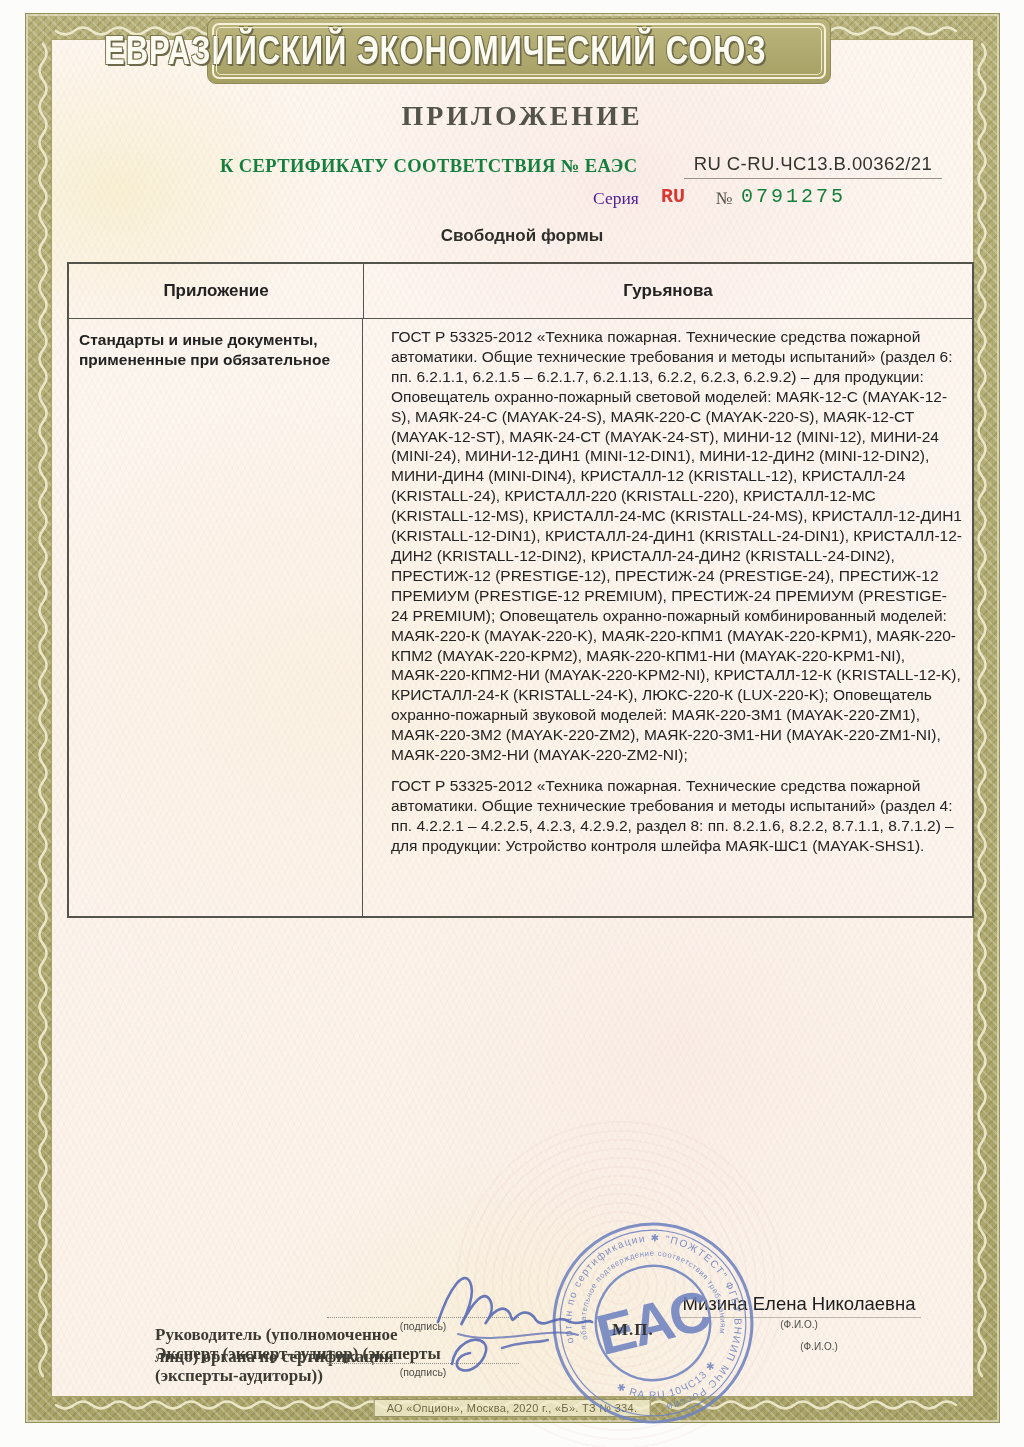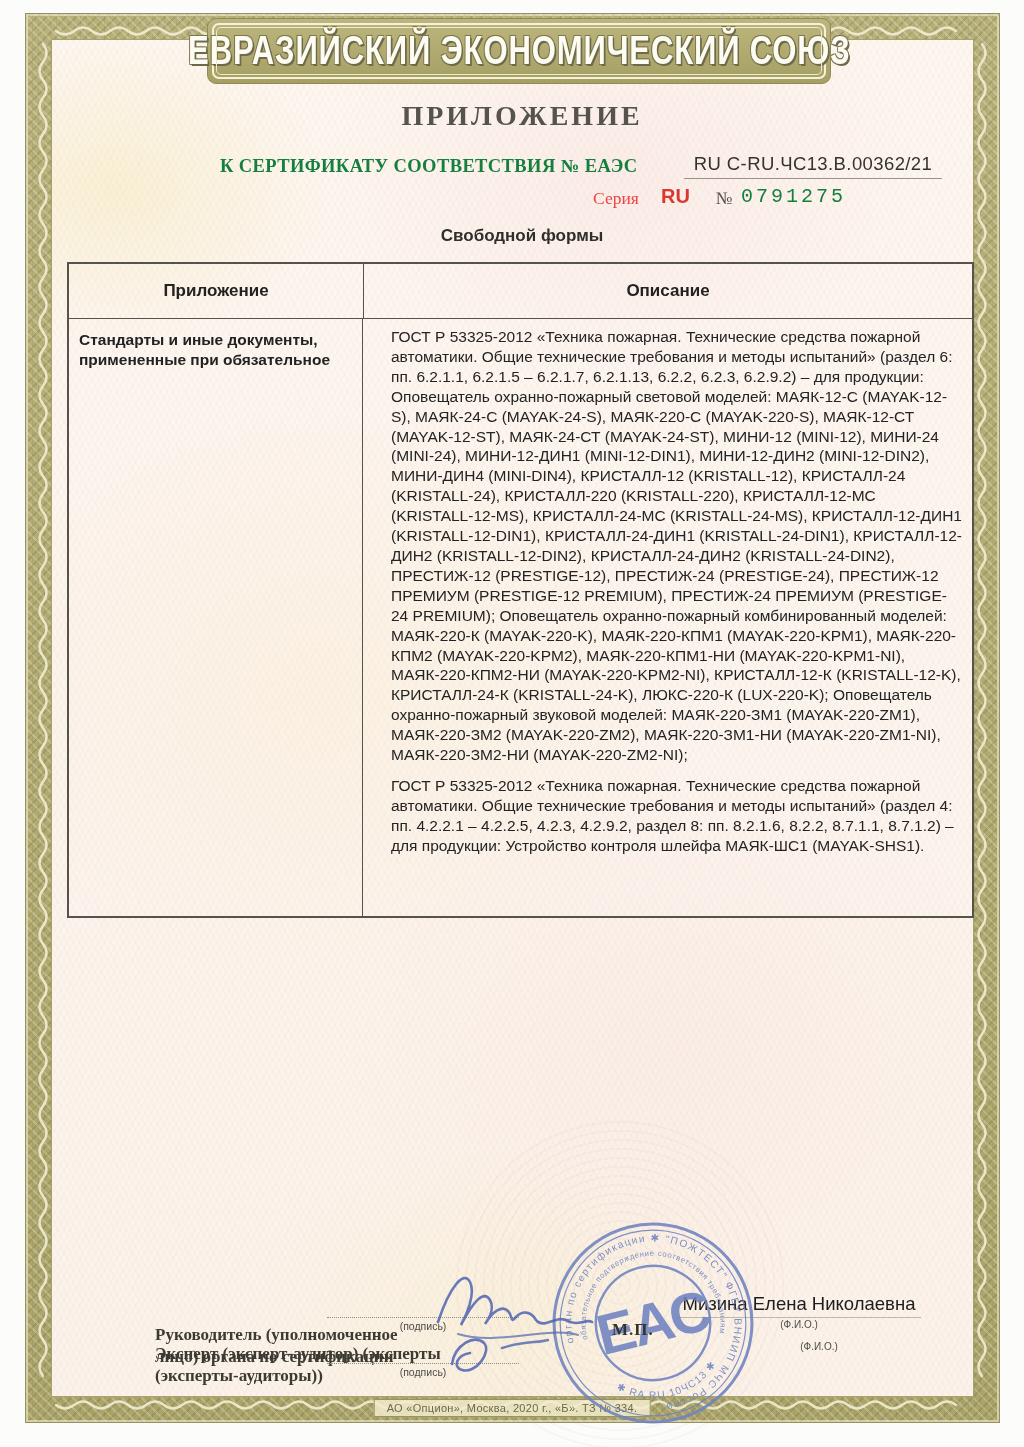--- a/index.html
+++ b/index.html
@@ -36,21 +36,21 @@
   .watermark{
     position:absolute;left:455px;top:1120px;width:330px;height:330px;border-radius:50%;
     background:repeating-radial-gradient(circle at 50% 50%, rgba(195,115,125,.05) 0 2px, transparent 2px 9px);
     pointer-events:none;
   }
   
   .banner{
     position:absolute;left:207px;top:18px;width:622px;height:64px;
     background:linear-gradient(#bcb67e,#a59f64);
     border-radius:9px;border:1px solid #8f8a58;
-    display:flex;align-items:center;justify-content:center;
+    display:flex;align-items:center;justify-content:flex-end;
   }
   .banner:before{content:"";position:absolute;inset:4px;border:2px solid #f6f2da;border-radius:7px;}
   .banner:after{content:"";position:absolute;inset:8px;border:1px solid #efeacb;border-radius:5px;}
   .banner .txt{
     font-weight:bold;font-size:37px;line-height:60px;white-space:nowrap;
     letter-spacing:1px;color:#fdfcf3;transform:scaleX(.84) scaleY(1.08);
     text-shadow:2px 2px 0 #6e6a49,-1px -1px 0 #7c774f,1px -1px 0 #7c774f,-1px 1px 0 #7c774f;
   }
   
   .doc-title{
@@ -61,22 +61,22 @@
   .cert-label{
     position:absolute;left:220px;top:156px;
     font-family:"Liberation Serif",serif;font-weight:bold;font-size:18.5px;
     letter-spacing:.4px;color:#15803d;white-space:nowrap;
   }
   .cert-num{
     position:absolute;left:684px;top:153px;width:258px;text-align:center;
     font-size:18.5px;color:#34342f;letter-spacing:.4px;
     border-bottom:1.3px solid #97938a;padding-bottom:3px;white-space:nowrap;
   }
-  .series-label{position:absolute;left:593px;top:188px;font-family:"Liberation Serif",serif;font-size:17.5px;color:#ef4444;}
-  .series-value{position:absolute;left:661px;top:185px;font-family:Liberation Sans, sans-serif;font-weight:bold;font-size:20px;color:#d9372f;}
+  .series-label{position:absolute;left:593px;top:188px;font-family:"Liberation Serif",serif;font-size:17.5px;color:#4c1d95;}
+  .series-value{position:absolute;left:661px;top:185px;font-family:Liberation Mono, monospace;font-weight:bold;font-size:20px;color:#d9372f;}
   .number-sign{position:absolute;left:716px;top:188px;font-family:"Liberation Serif",serif;font-size:17.5px;color:#55544a;}
   .blank-number{
     position:absolute;left:741px;top:185px;font-family:"Liberation Mono",monospace;
     font-size:20px;letter-spacing:3px;color:#15803d;
   }
   .form-type{
     position:absolute;left:22px;top:226px;width:1000px;text-align:center;
     font-weight:bold;font-size:17px;color:#2e2e2a;
   }
   
@@ -154,21 +154,21 @@
   <div class="cert-num">RU C-RU.ЧС13.В.00362/21</div>
   <div class="series-label">Серия</div>
   <div class="series-value">RU</div>
   <div class="number-sign">№</div>
   <div class="blank-number">0791275</div>
   <div class="form-type">Свободной формы</div>
 
   <div class="tbl">
     <div class="tbl-header">
       <div class="th c1">Приложение</div>
-      <div class="th c2">Описание</div>
+      <div class="th c2">Гурьянова</div>
     </div>
     <div class="tbl-body">
       <div class="td1">Стандарты и иные документы, примененные при обязательное</div>
       <div class="td2">
         <p>ГОСТ Р 53325-2012 «Техника пожарная. Технические средства пожарной автоматики. Общие технические требования и методы испытаний» (раздел 6: пп. 6.2.1.1, 6.2.1.5 – 6.2.1.7, 6.2.1.13, 6.2.2, 6.2.3, 6.2.9.2) – для продукции: Оповещатель охранно-пожарный световой моделей: МАЯК-12-С (MAYAK-12-S), МАЯК-24-С (MAYAK-24-S), МАЯК-220-С (MAYAK-220-S), МАЯК-12-СТ (MAYAK-12-ST), МАЯК-24-СТ (MAYAK-24-ST), МИНИ-12 (MINI-12), МИНИ-24 (MINI-24), МИНИ-12-ДИН1 (MINI-12-DIN1), МИНИ-12-ДИН2 (MINI-12-DIN2), МИНИ-ДИН4 (MINI-DIN4), КРИСТАЛЛ-12 (KRISTALL-12), КРИСТАЛЛ-24 (KRISTALL-24), КРИСТАЛЛ-220 (KRISTALL-220), КРИСТАЛЛ-12-МС (KRISTALL-12-MS), КРИСТАЛЛ-24-МС (KRISTALL-24-MS), КРИСТАЛЛ-12-ДИН1 (KRISTALL-12-DIN1), КРИСТАЛЛ-24-ДИН1 (KRISTALL-24-DIN1), КРИСТАЛЛ-12-ДИН2 (KRISTALL-12-DIN2), КРИСТАЛЛ-24-ДИН2 (KRISTALL-24-DIN2), ПРЕСТИЖ-12 (PRESTIGE-12), ПРЕСТИЖ-24 (PRESTIGE-24), ПРЕСТИЖ-12 ПРЕМИУМ (PRESTIGE-12 PREMIUM), ПРЕСТИЖ-24 ПРЕМИУМ (PRESTIGE-24 PREMIUM); Оповещатель охранно-пожарный комбинированный моделей: МАЯК-220-К (MAYAK-220-K), МАЯК-220-КПМ1 (MAYAK-220-KPM1), МАЯК-220-КПМ2 (MAYAK-220-KPM2), МАЯК-220-КПМ1-НИ (MAYAK-220-KPM1-NI), МАЯК-220-КПМ2-НИ (MAYAK-220-KPM2-NI), КРИСТАЛЛ-12-К (KRISTALL-12-K), КРИСТАЛЛ-24-К (KRISTALL-24-K), ЛЮКС-220-К (LUX-220-K); Оповещатель охранно-пожарный звуковой моделей: МАЯК-220-ЗМ1 (MAYAK-220-ZM1), МАЯК-220-ЗМ2 (MAYAK-220-ZM2), МАЯК-220-ЗМ1-НИ (MAYAK-220-ZM1-NI), МАЯК-220-ЗМ2-НИ (MAYAK-220-ZM2-NI);</p>
         <p>ГОСТ Р 53325-2012 «Техника пожарная. Технические средства пожарной автоматики. Общие технические требования и методы испытаний» (раздел 4: пп. 4.2.2.1 – 4.2.2.5, 4.2.3, 4.2.9.2, раздел 8: пп. 8.2.1.6, 8.2.2, 8.7.1.1, 8.7.1.2) – для продукции: Устройство контроля шлейфа МАЯК-ШС1 (MAYAK-SHS1).</p>
       </div>
     </div>
   </div>
 

